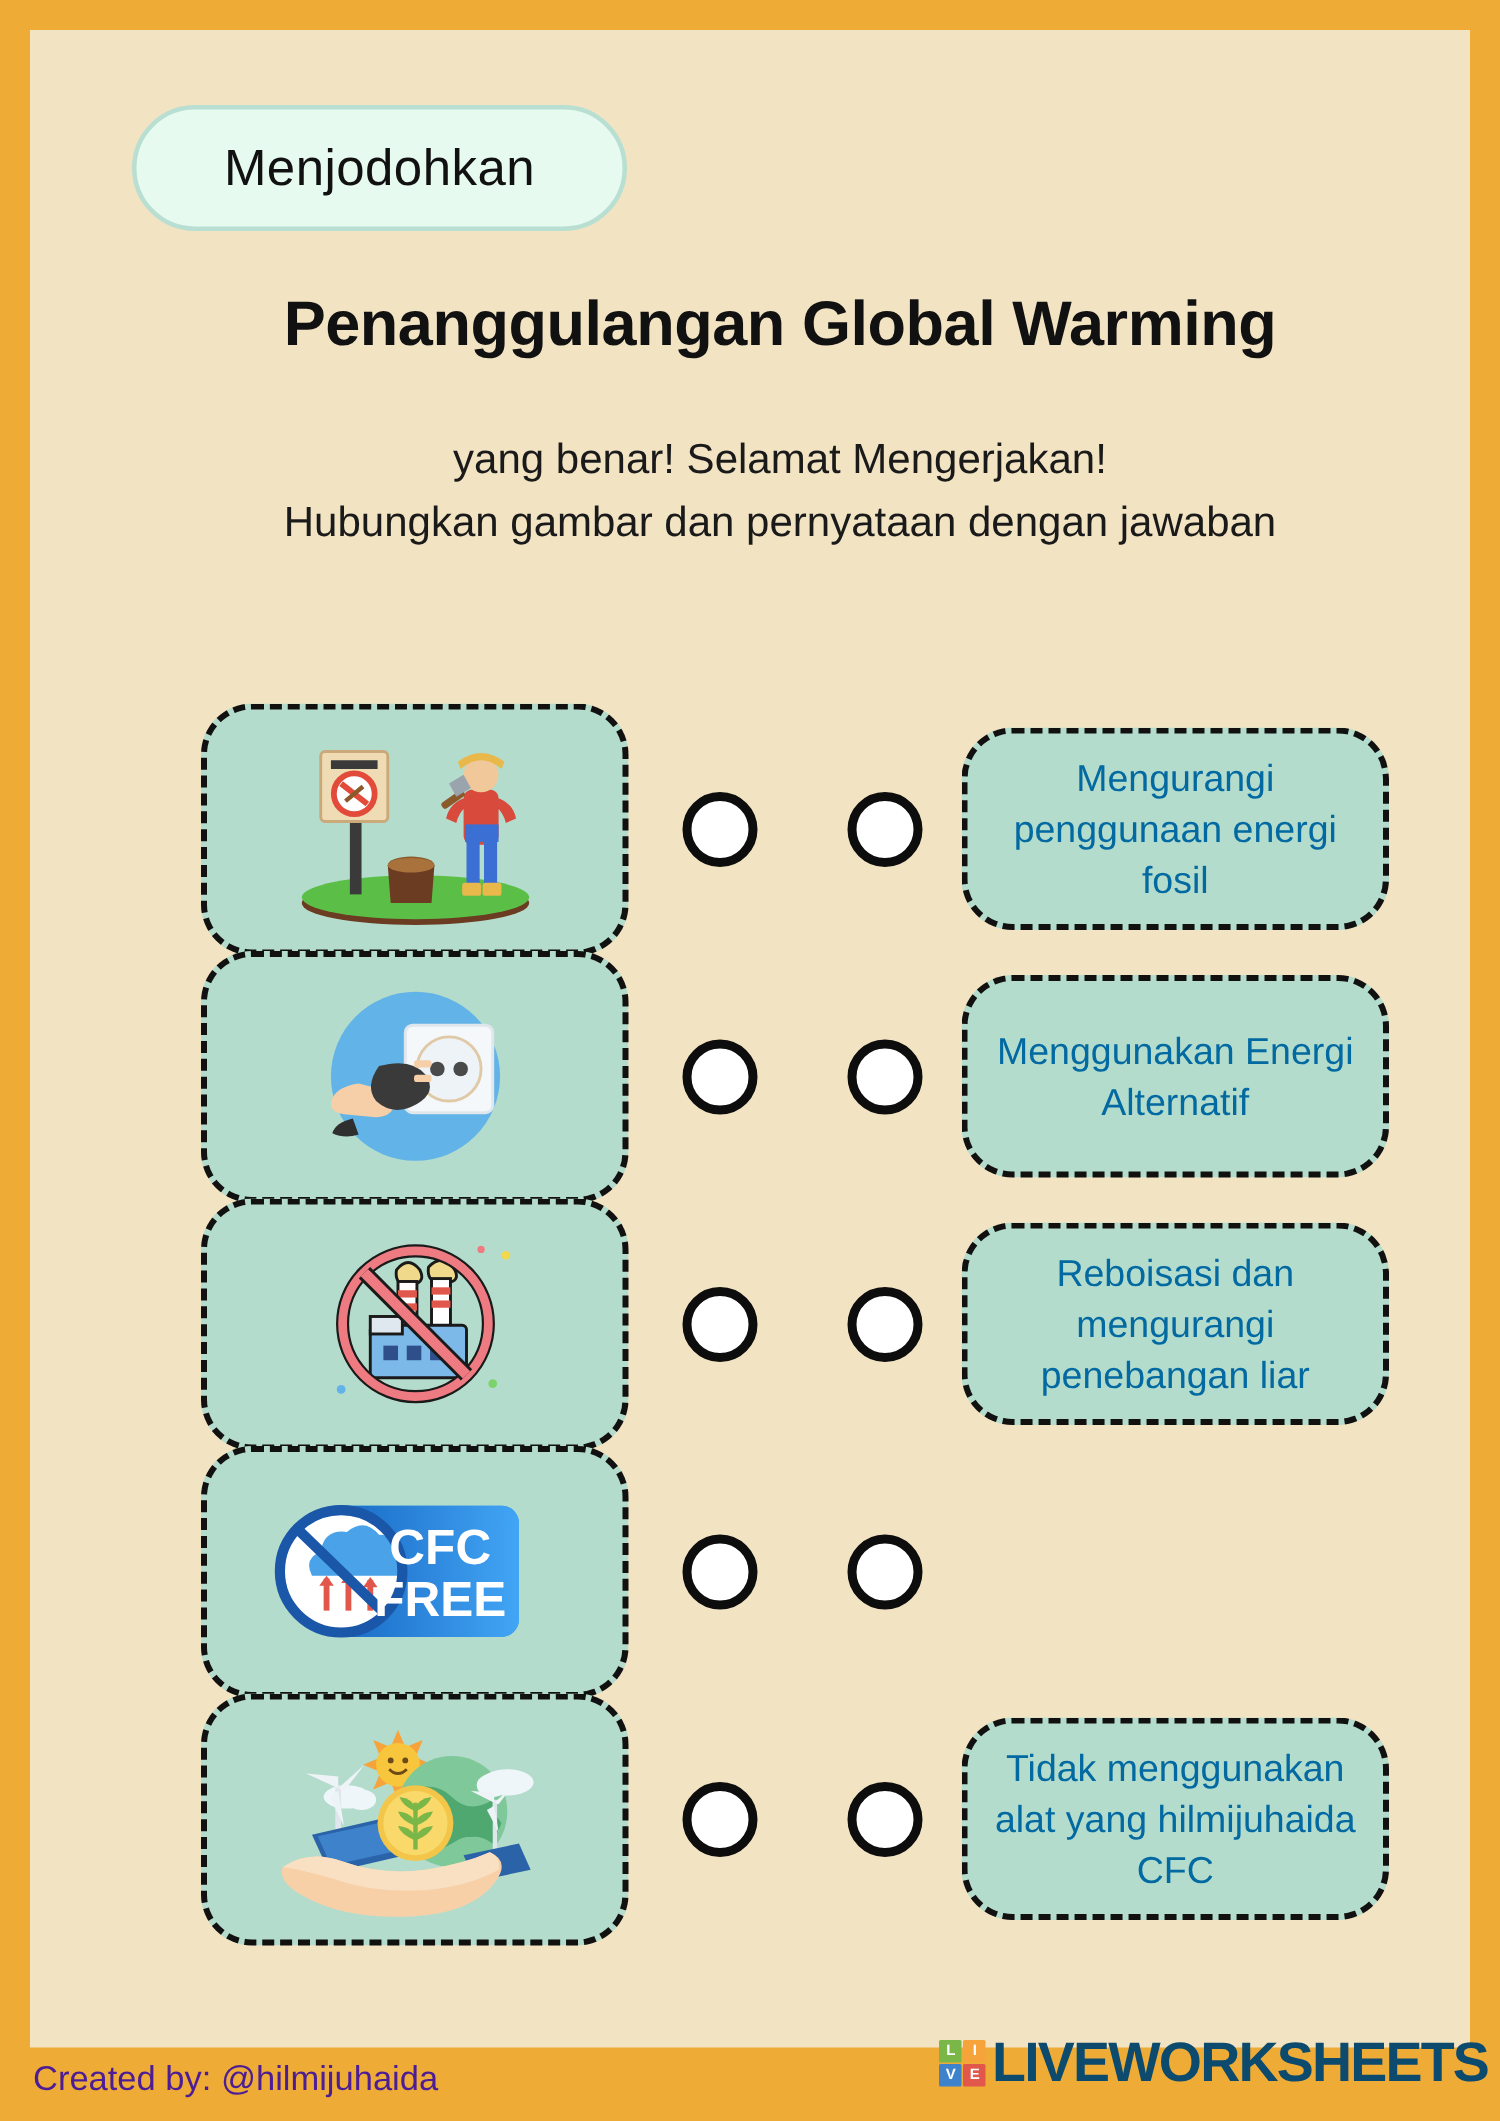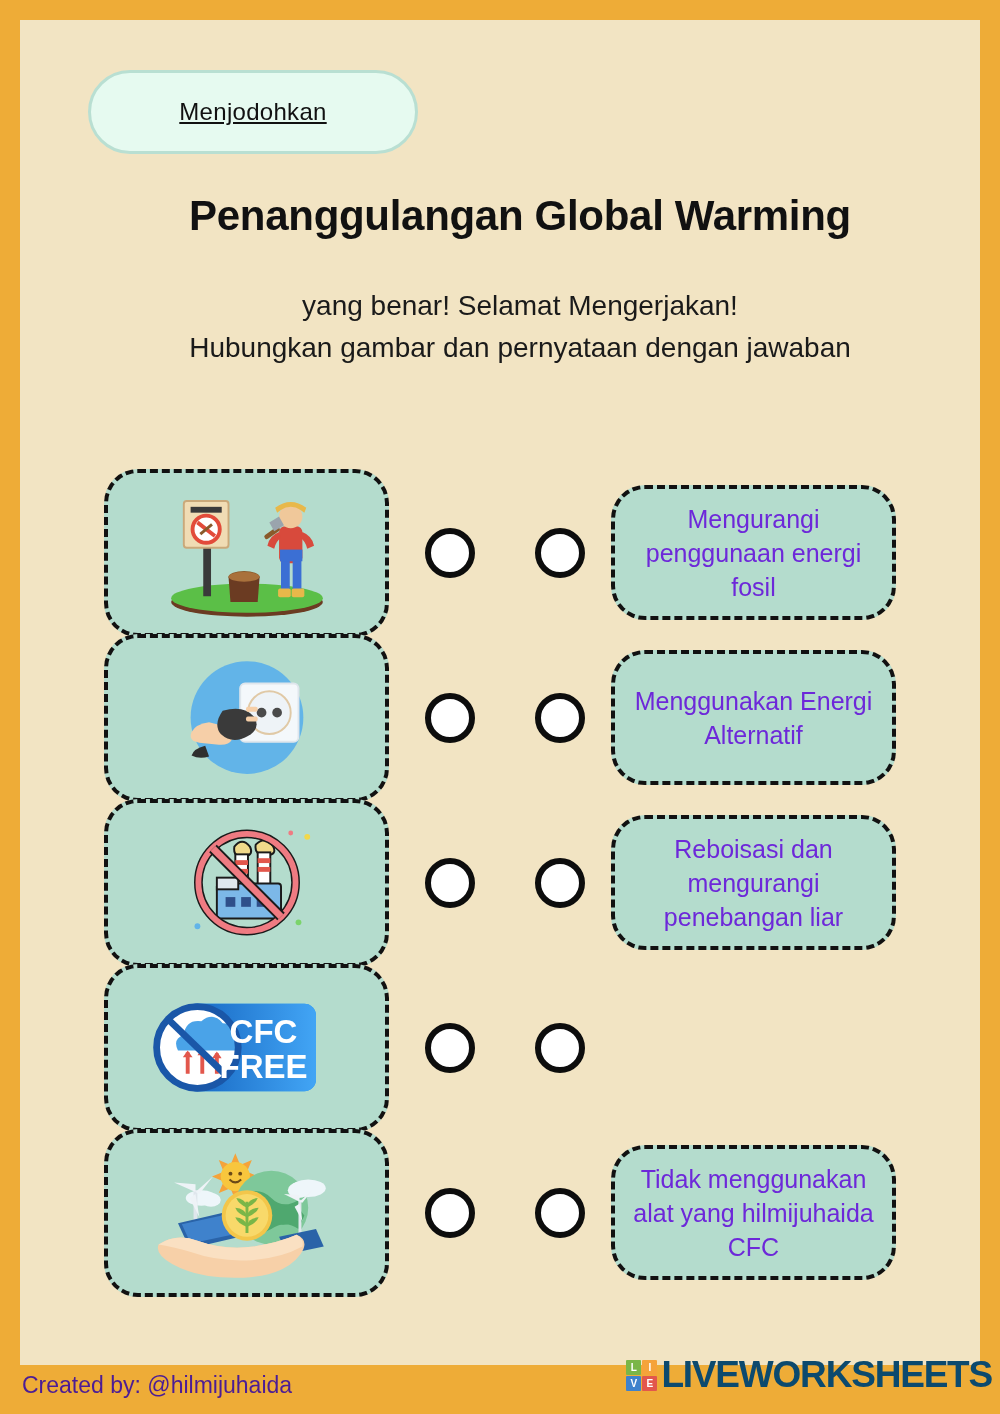--- a/index.html
+++ b/index.html
@@ -21,24 +21,23 @@
   .badge{
     position:absolute;
     left:68px; top:50px;
     width:330px; height:84px;
     background:#e6faf0;
     border:3px solid #b9dfd2;
     border-radius:44px;
     display:flex; align-items:center; justify-content:center;
   }
   .badge-label{
-    font-size:24px;
+    font-size:34px;
     color:#111;
     letter-spacing:.3px;
-    text-decoration:underline;
   }
   
   .worksheet-title{
     position:absolute;
     left:0; top:172px; width:1000px;
     text-align:center;
     font-size:42px;
     font-weight:bold;
     color:#111;
     letter-spacing:-.3px;
@@ -67,33 +66,33 @@
     position:relative;
     border:4px dashed #111;
     border-radius:34px;
     background:#b4dccd;
     display:flex;
     align-items:center;
     justify-content:center;
     overflow:hidden;
   }
   .card-image{
-    margin-left:84px;
+    margin-left:114px;
     width:285px; height:168px;text-align:center;
   }
   .card-text{
     margin-left:0;
     width:285px; height:135px;
     text-align:center;
     padding:4px 8px;
   }
   .card-text .label{
     font-size:25px;
     line-height:34px;
-    color:#6d28d9;
+    color:#0369a1;
   }
   .dot{
     width:50px; height:50px;
     border-radius:50%;
     background:#fff;
     border:6px solid #0d0d0d;
   }
   .dot-left{ margin-left:36px; }
   .dot-right{ margin-left:60px; margin-right:26px; }
 

